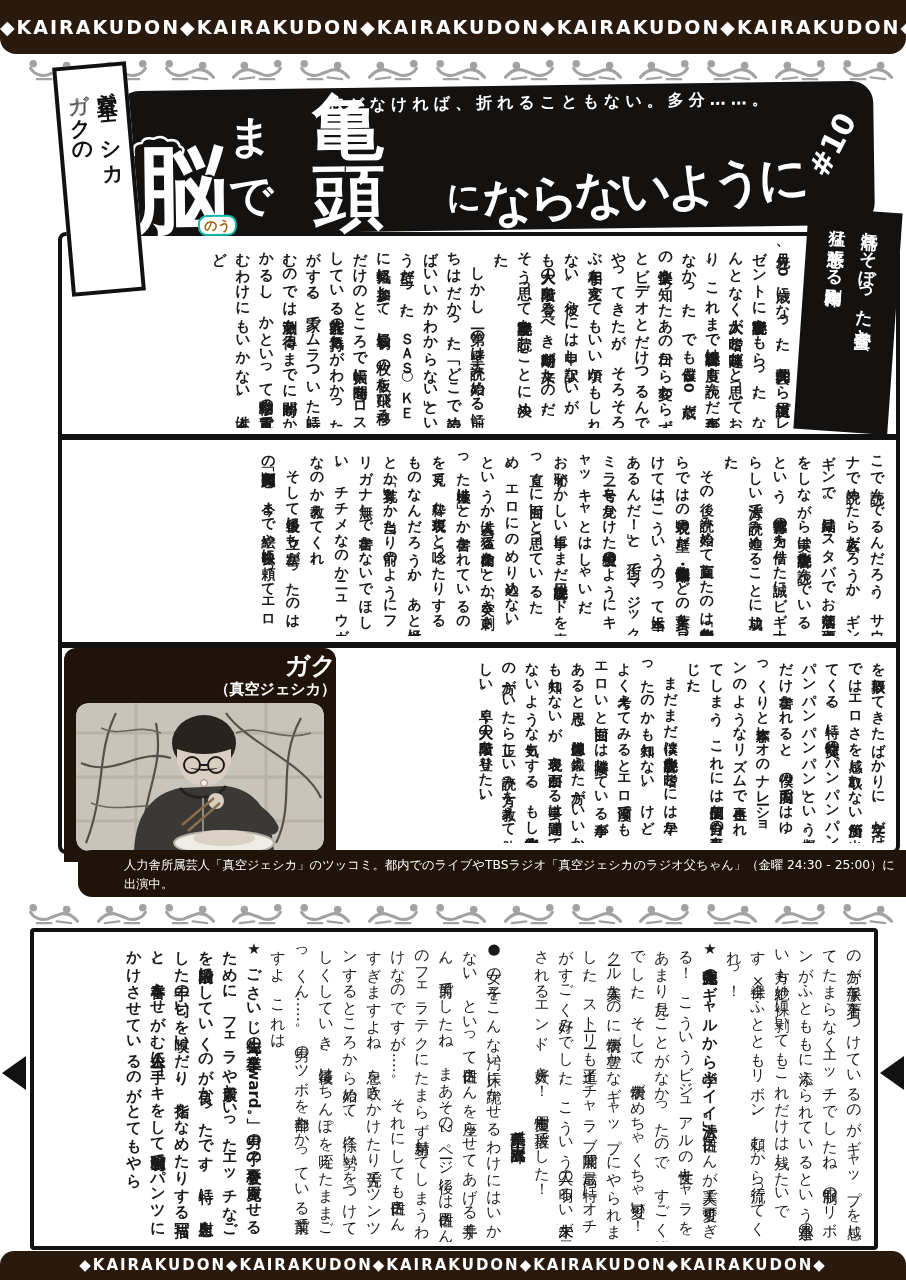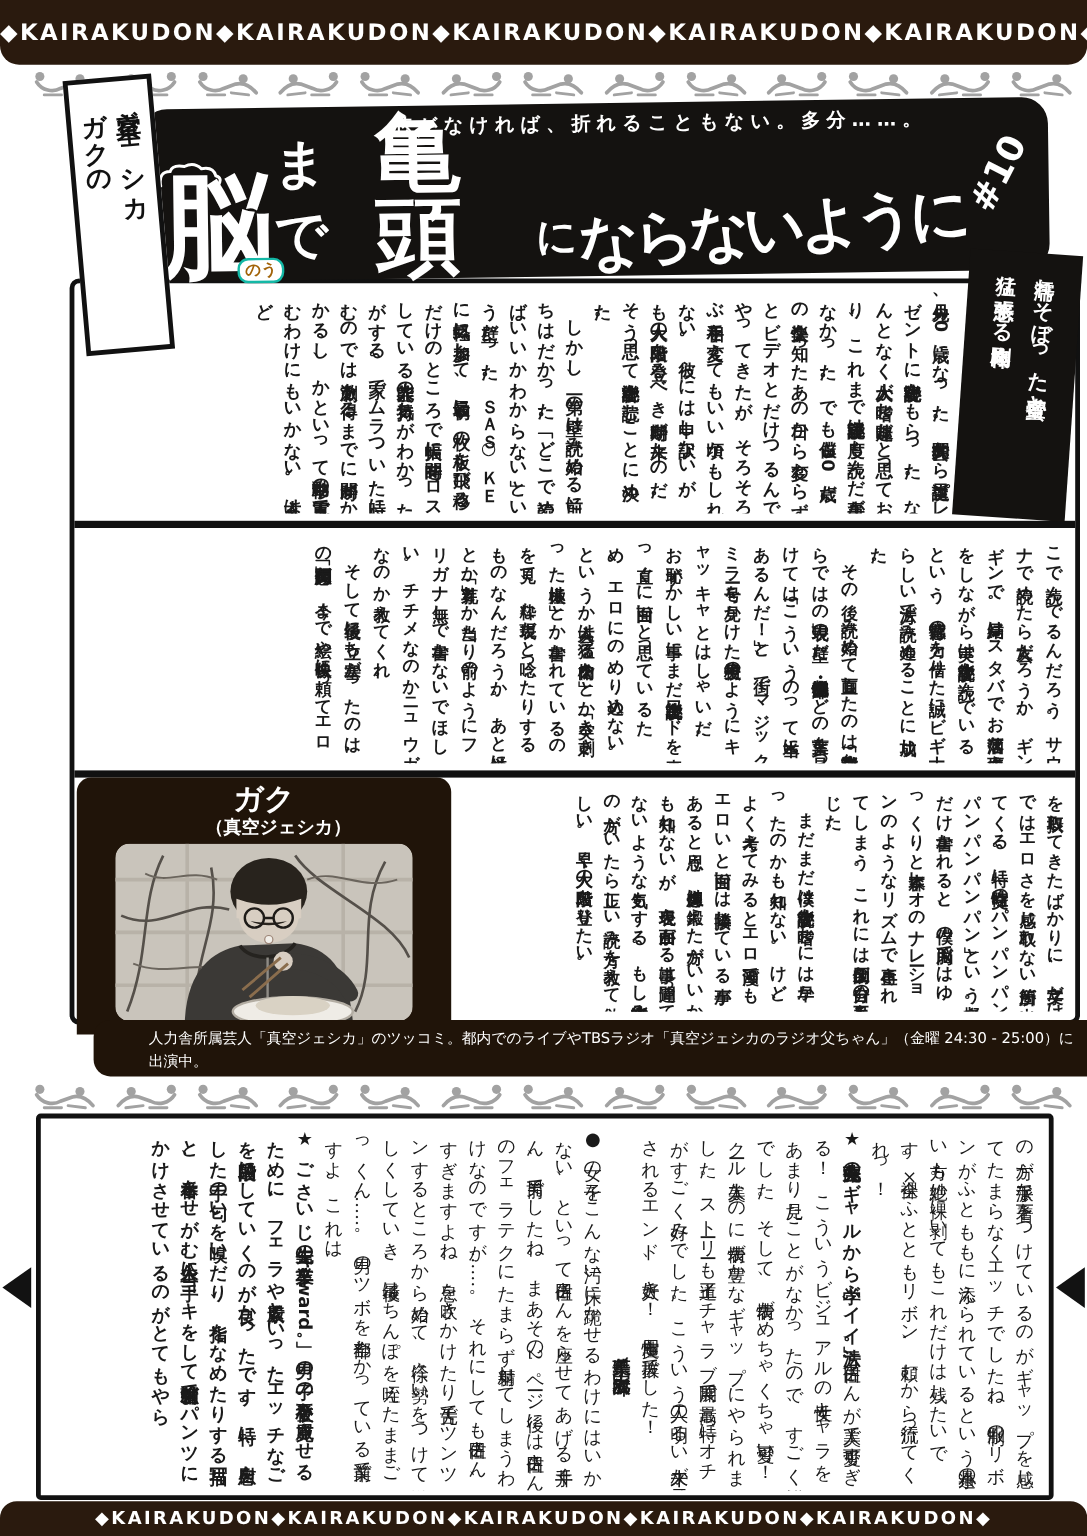--- a/index.html
+++ b/index.html
@@ -49,22 +49,22 @@
   .vtext{writing-mode:vertical-rl;text-orientation:mixed;white-space:pre-line;overflow:hidden;color:#1a1a1a;}
   #band1{position:relative;height:198px;border-bottom:6px solid #111;}
   #band1-text{position:absolute;top:6px;right:0;left:6px;height:186px;font-size:14.5px;line-height:1.62;
     font-weight:600;padding-right:102px;}
   #band2{position:relative;height:202px;border-bottom:6px solid #111;}
   #band2-text{position:absolute;top:6px;right:6px;left:6px;height:190px;font-size:14px;line-height:1.74;font-weight:600;}
   #band3{position:relative;height:202px;}
   #band3-text{position:absolute;top:5px;right:6px;left:284px;height:190px;font-size:14px;line-height:1.65;font-weight:600;}
 
   
-  #profile-panel{position:absolute;left:2px;top:0px;width:312px;height:214px;background:#201409;
-    border-radius:12px 12px 0 0;text-align:center;color:#fff;}
+  #profile-panel{position:absolute;left:2px;top:0px;width:272px;height:214px;background:#201409;
+    border-radius:12px 12px 0 0;text-align:right;color:#fff;}
   #profile-name{font-size:25px;font-weight:900;line-height:1.1;padding-top:4px;}
   #profile-group{font-size:15px;font-weight:bold;line-height:1.2;margin-left:24px;}
   #profile-photo{display:block;margin:5px auto 0;border-radius:12px;}
 
   
   #caption-bar{position:absolute;left:58px;top:850px;width:842px;height:47px;background:#201409;
     border-radius:14px;color:#fff;box-sizing:border-box;padding:6px 20px 0 46px;margin-left:20px;}
   #caption-bar div{font-size:12.3px;line-height:1.55;}
 
   

